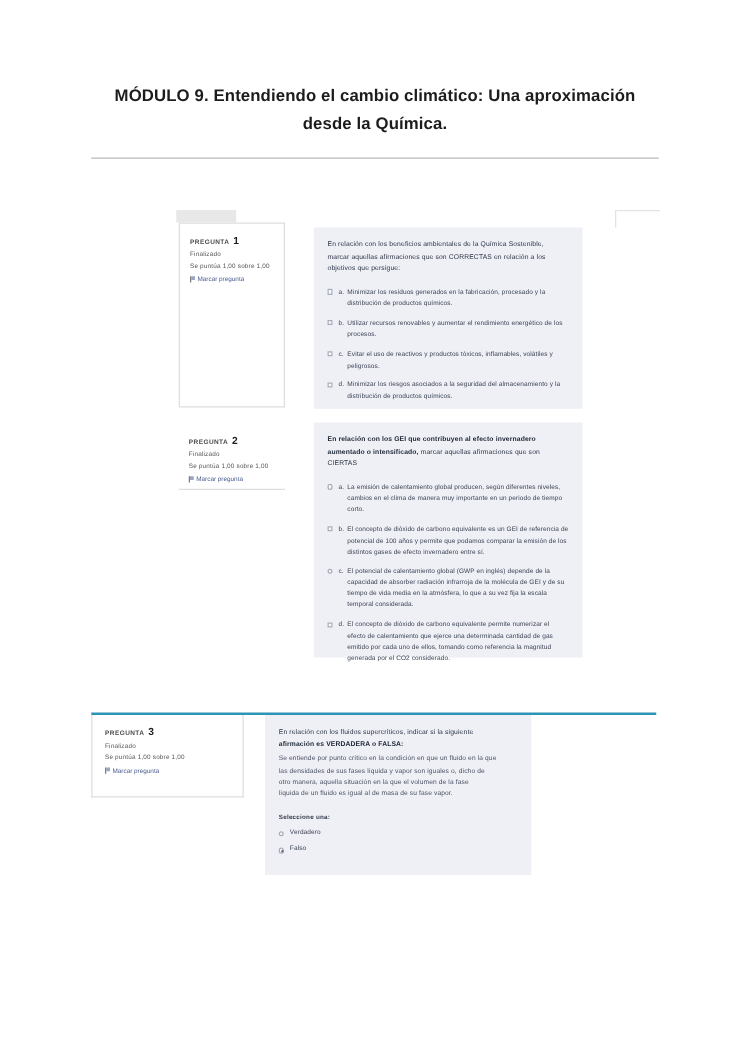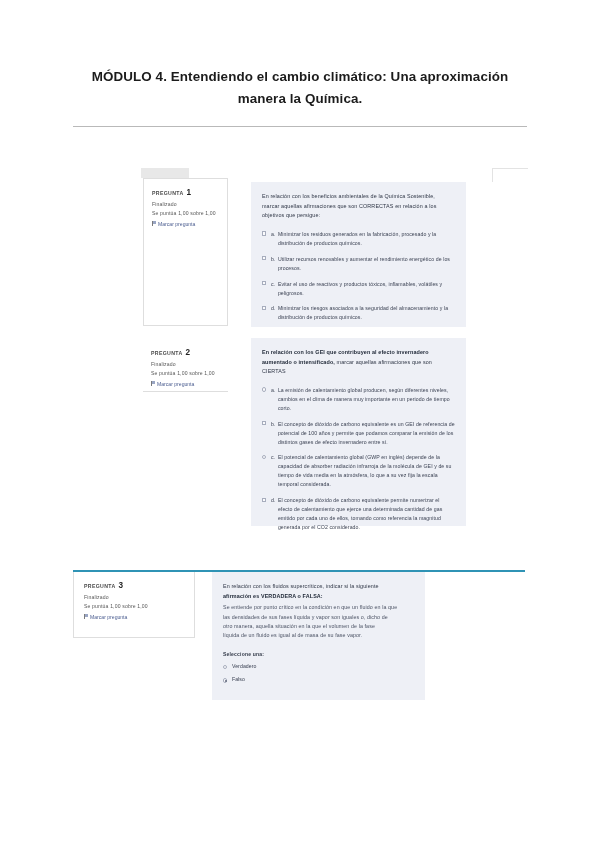--- a/index.html
+++ b/index.html
@@ -206,22 +206,22 @@
   }
   .edge-line {
     position: absolute;
     background: #e3e3e3;
   }
 </style>
 </head>
 <body>
 
 <div class="page-title">
-  <div>MÓDULO 4. Entendiendo el cambio climático: Una aproximación</div>
-  <div>manera la Química.</div>
+  <div>MÓDULO 9. Entendiendo el cambio climático: Una aproximación</div>
+  <div>desde la Química.</div>
 </div>
 <div class="title-rule"></div>
 
 <div class="gray-tab" style="left:141px; top:168px; width:48px; height:10px;"></div>
 <div class="edge-line" style="left:492px; top:168px; width:36px; height:1px;"></div>
 <div class="edge-line" style="left:492px; top:168px; width:1px; height:14px;"></div>
 
 <div class="quiz-block">
 
   <div class="info-panel" style="left:143px; top:178px; width:85px; height:148px; padding:9px 8px;">

